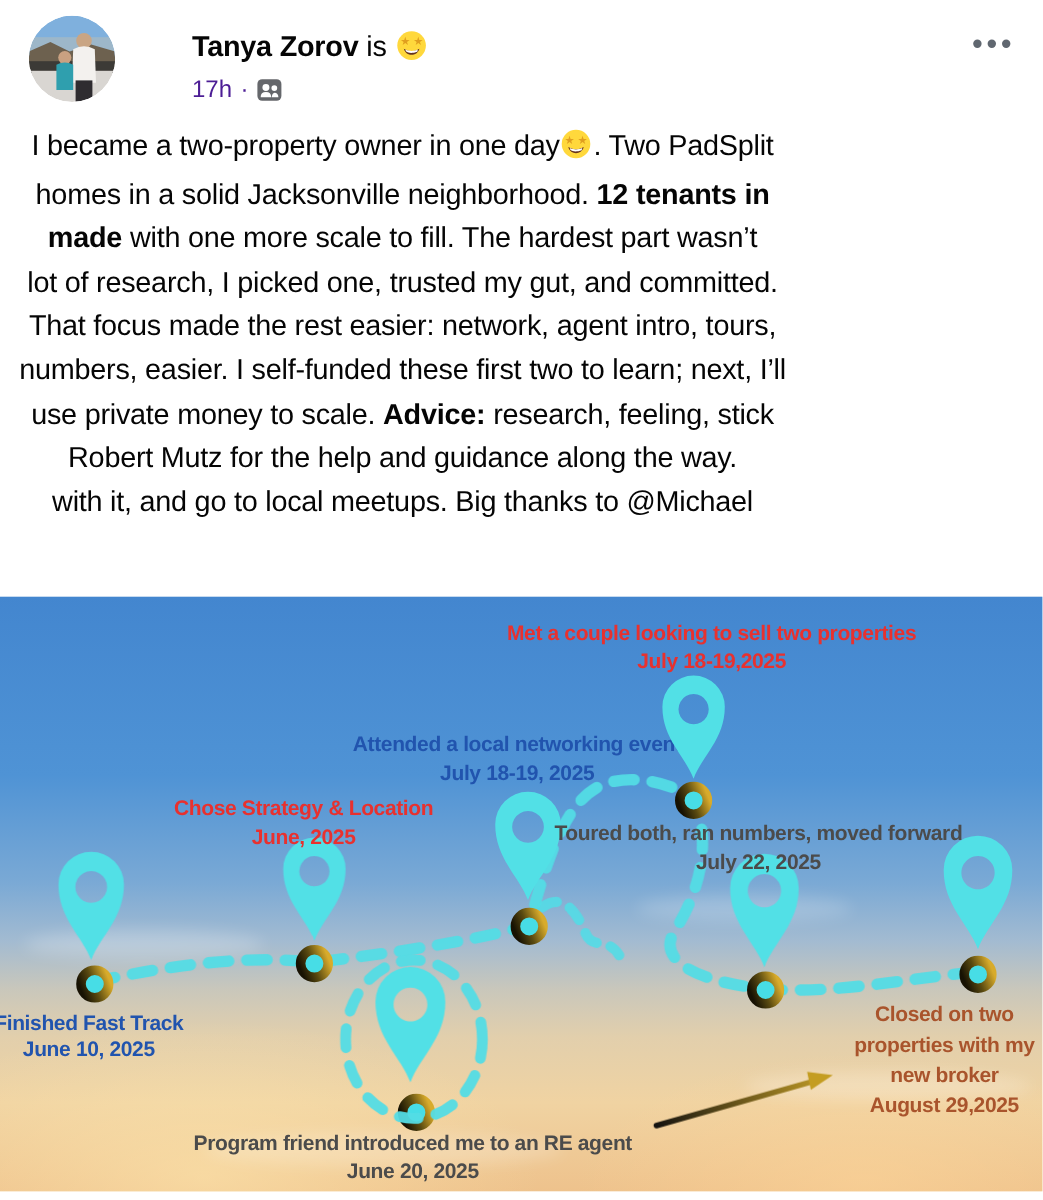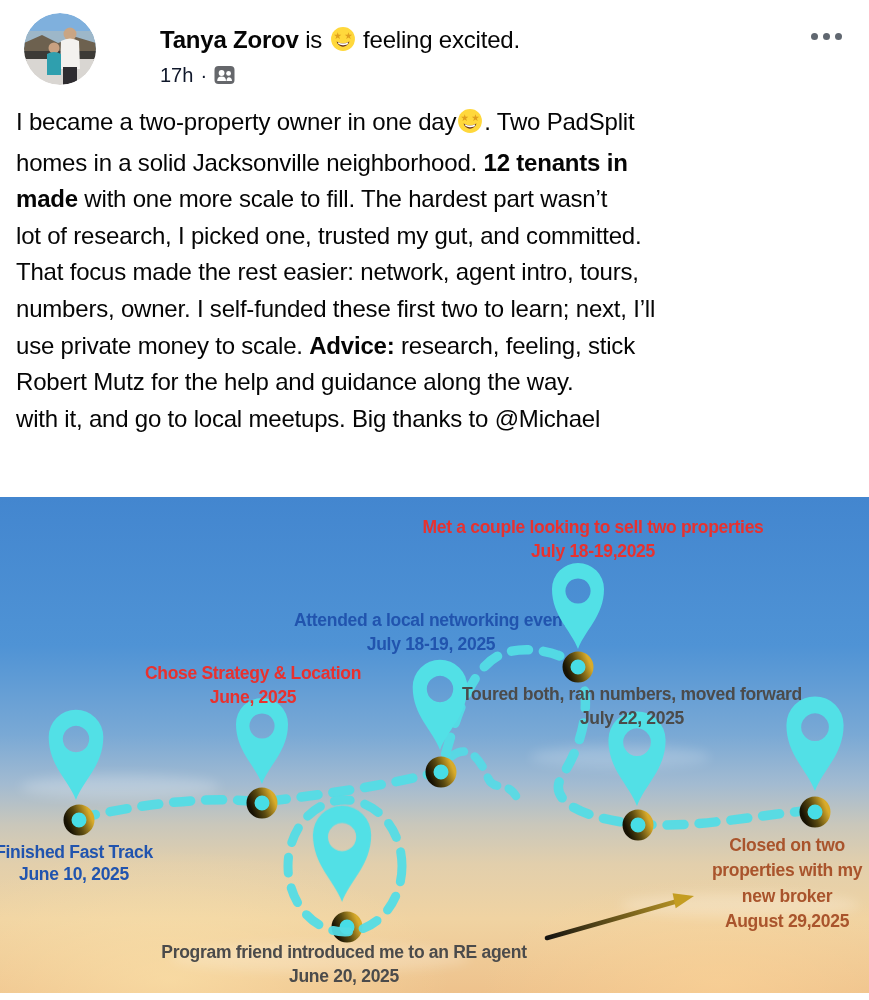--- a/index.html
+++ b/index.html
@@ -4,26 +4,26 @@
 <style>
   html,body{margin:0;padding:0;background:#fff;}
   .screen{position:relative;width:869px;height:1000px;background:#fff;overflow:hidden;
           font-family:"Liberation Sans",sans-serif;color:#050505;}
   
   .header{position:absolute;left:0;top:0;width:869px;height:100px;}
   .avatar{position:absolute;left:24px;top:13px;width:72px;height:72px;border-radius:50%;overflow:hidden;cursor:pointer;}
   .head-col{position:absolute;left:124px;top:24px;margin-left:36px;}
   .name-line{font-size:24px;line-height:32px;letter-spacing:-0.2px;white-space:nowrap;}
   .name-line .nm{font-weight:bold;cursor:pointer;}
-  .meta-line{margin-top:3px;font-size:20px;line-height:24px;color:#0f172a;display:flex;align-items:center;gap:7px;}
+  .meta-line{margin-top:3px;font-size:20px;line-height:24px;color:#4c1d95;display:flex;align-items:center;gap:7px;}
   .menu-dots{position:absolute;right:21px;top:22px;width:44px;height:28px;display:flex;align-items:center;
              justify-content:center;gap:5px;cursor:pointer;}
   .menu-dots i{width:7px;height:7px;border-radius:50%;background:#606770;display:block;}
   
-  .post-text{position:absolute;left:16px;top:104px;font-size:24px;line-height:36.6px;letter-spacing:-0.2px;}
+  .post-text{position:absolute;left:16px;top:104px;font-size:24px;line-height:36.6px;letter-spacing:-0.2px;text-align:center;}
   .post-text .line{white-space:nowrap;}
   .post-text .b{font-weight:bold;}
   .emoji-svg{display:inline-block;vertical-align:-4px;margin:0 1px;}
   
   .timeline{position:absolute;left:0;top:497px;width:869px;height:496px;cursor:pointer;}
   .ml{font-family:"Liberation Sans",sans-serif;font-weight:bold;font-size:17.5px;letter-spacing:-0.3px;text-anchor:middle;}
 </style>
 </head>
 <body>
 
@@ -56,21 +56,20 @@
       <div class="name-line">
         <span class="nm">Tanya Zorov</span>
         <span>is</span>
         <span class="emoji-svg" id="hdr-emoji"><svg width="26" height="26" viewBox="0 0 36 36">
               <circle cx="18" cy="18" r="16.5" fill="#ffd83c"></circle>
               <text x="10.5" y="17.5" font-size="13" text-anchor="middle" fill="#e09f1f" font-family="DejaVu Sans">★</text>
               <text x="25.5" y="17.5" font-size="13" text-anchor="middle" fill="#e09f1f" font-family="DejaVu Sans">★</text>
               <path d="M9 21.5 C12 31 24 31 27 21.5 C20 25 16 25 9 21.5 Z" fill="#65321d"></path>
               <path d="M10.8 22.6 C16 24.8 20 24.8 25.2 22.6 L24.6 25.2 C18 27.4 14.6 26.8 11.4 24.6 Z" fill="#ffffff"></path>
             </svg></span>
-        <span>feeling excited.</span>
       </div>
       <div class="meta-line">
         <span>17h</span>
         <span>·</span>
         <svg width="21" height="20" viewBox="0 0 21 20">
           <rect x="0.5" y="1" width="20" height="18" rx="4" fill="#65676b"></rect>
           <circle cx="7.6" cy="8" r="2.9" fill="#fff"></circle>
           <path d="M3.2 16 Q3.2 11.6 7.6 11.6 Q12 11.6 12 16 Z" fill="#fff"></path>
           <circle cx="14.6" cy="8.4" r="2.4" fill="#fff"></circle>
           <path d="M12.4 16 Q12.8 12.4 14.8 12.2 Q17.8 12.2 18 16 Z" fill="#fff"></path>
@@ -89,21 +88,21 @@
             <circle cx="18" cy="18" r="16.5" fill="#ffd83c"></circle>
             <text x="10.5" y="17.5" font-size="13" text-anchor="middle" fill="#e09f1f" font-family="DejaVu Sans">★</text>
             <text x="25.5" y="17.5" font-size="13" text-anchor="middle" fill="#e09f1f" font-family="DejaVu Sans">★</text>
             <path d="M9 21.5 C12 31 24 31 27 21.5 C20 25 16 25 9 21.5 Z" fill="#65321d"></path>
             <path d="M10.8 22.6 C16 24.8 20 24.8 25.2 22.6 L24.6 25.2 C18 27.4 14.6 26.8 11.4 24.6 Z" fill="#ffffff"></path>
           </svg></span><span>. Two PadSplit</span></div>
       <div class="line"><span>homes in a solid Jacksonville neighborhood. </span><span class="b">12 tenants in</span></div>
       <div class="line"><span class="b">made</span><span> with one more scale to fill. The hardest part wasn’t</span></div>
       <div class="line"><span>lot of research, I picked one, trusted my gut, and committed.</span></div>
       <div class="line"><span>That focus made the rest easier: network, agent intro, tours,</span></div>
-      <div class="line"><span>numbers, owner. I self-funded these first two to learn; next, I’ll</span></div>
+      <div class="line"><span>numbers, easier. I self-funded these first two to learn; next, I’ll</span></div>
       <div class="line"><span>use private money to scale. </span><span class="b">Advice:</span><span> research, feeling, stick</span></div>
       <div class="line"><span>Robert Mutz for the help and guidance along the way.</span></div>
       <div class="line"><span>with it, and go to local meetups. Big thanks to @Michael</span></div>
     </div>
 
   <div class="timeline">
     <svg width="869" height="496" viewBox="0 497 869 496">
       <defs>
         <linearGradient id="skyGrad" x1="0" y1="497" x2="0" y2="993" gradientUnits="userSpaceOnUse">
           <stop offset="0" stop-color="#4386cf"></stop>

